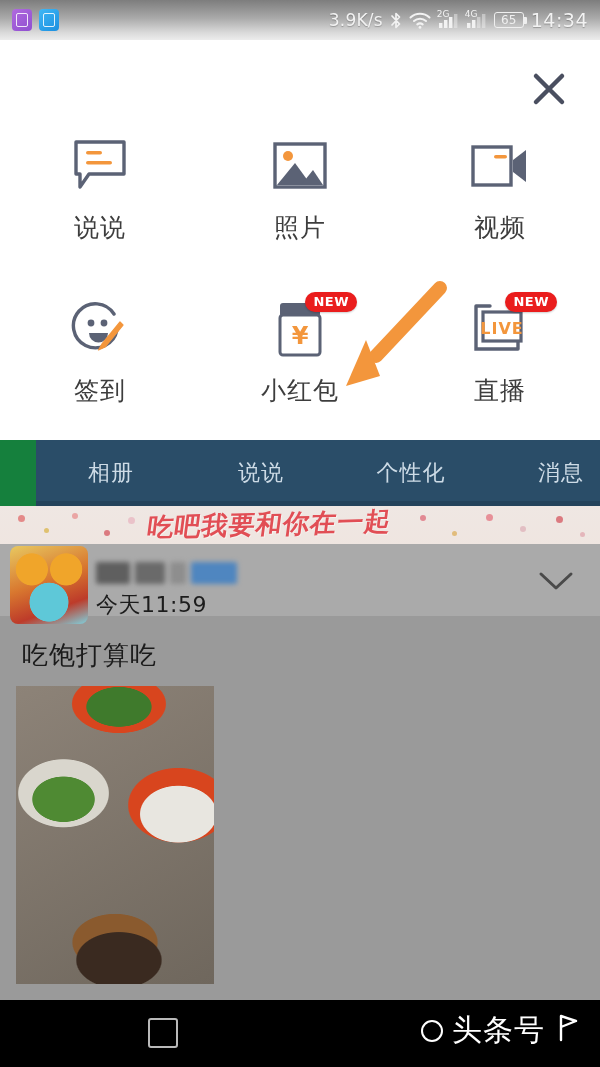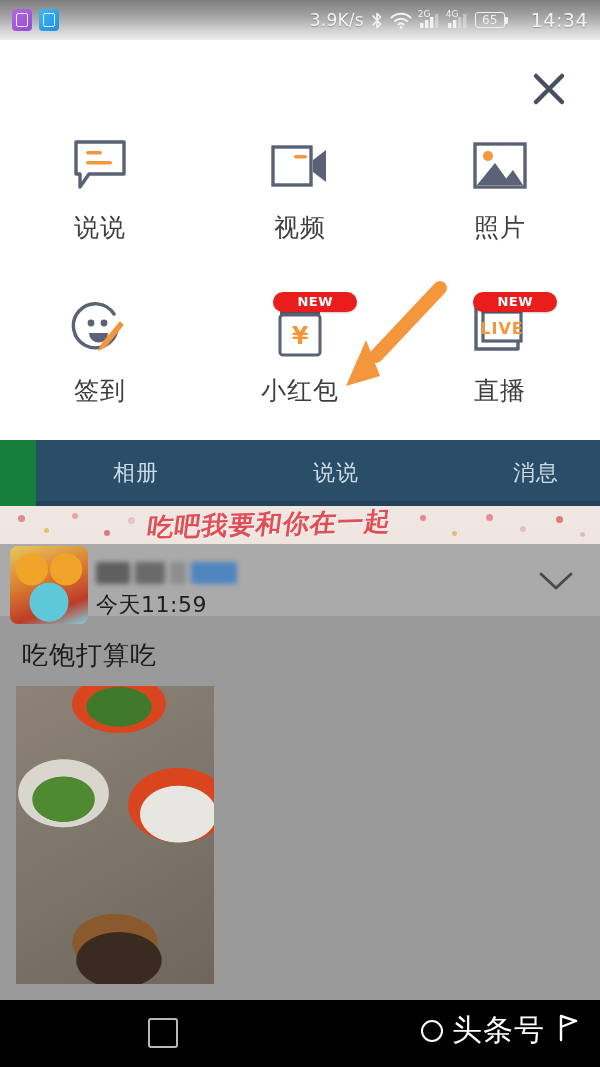--- a/index.html
+++ b/index.html
@@ -20,21 +20,21 @@
   }
   .sb-left { display: flex; align-items: center; gap: 7px; }
   .sb-appicon { width: 20px; height: 22px; border-radius: 4px; position: relative; }
   .sb-appicon.purple { background: linear-gradient(140deg,#b06ade,#8f4fd0); }
   .sb-appicon.blue { background: linear-gradient(140deg,#3fb7f5,#1c8fe0); }
   .sb-appicon::after {
     content:""; position:absolute; inset:4px; border:1.6px solid rgba(255,255,255,.85); border-radius:2px;
   }
   .sb-right { margin-left: auto; display: flex; align-items: center; gap: 7px; color: #f2f2f2; }
   .sb-net { font-size: 17px; letter-spacing: .2px; text-shadow: 0 1px 1px rgba(0,0,0,.25); }
-  .sb-time { font-size: 19px; letter-spacing: .5px; text-shadow: 0 1px 1px rgba(0,0,0,.25); margin-left: 19px; }
+  .sb-time { font-size: 19px; letter-spacing: .5px; text-shadow: 0 1px 1px rgba(0,0,0,.25); }
   .ic { display: inline-block; }
   .ic-bt { width: 12px; height: 18px; position: relative; }
   .ic-bt svg, .ic-wifi svg, .ic-sig svg { display: block; }
   .sig-group { display: flex; align-items: flex-end; gap: 1px; position: relative; }
   .sig-label { font-size: 9px; position: absolute; top: -2px; left: -1px; }
   .battery {
     width: 30px; height: 16px; border: 1.6px solid #efefef; border-radius: 3px;
     position: relative; display: flex; align-items: center; justify-content: center;
   }
   .battery::after {
@@ -57,21 +57,21 @@
   .grid {
     position: absolute; top: 95px; left: 0; width: 600px;
     display: grid; grid-template-columns: repeat(3, 1fr); row-gap: 54px;
   }
   .cell { display: flex; flex-direction: column; align-items: center; cursor: pointer; position: relative; }
   .cell-icon { width: 62px; height: 62px; position: relative; display: flex; align-items: center; justify-content: center; }
   .cell-label { margin-top: 14px; font-size: 25px; color: #3d3d3d; letter-spacing: 1px; }
   .badge-new {
     position: absolute; top: -6px; right: -26px;
     background: #ea1d1d; color: #fff; font-size: 13px; font-weight: bold;
-    padding: 2px 24px 3px; border-radius: 11px; letter-spacing: .5px;
+    padding: 2px 8px 3px; border-radius: 11px; letter-spacing: .5px;
     box-shadow: 0 1px 2px rgba(0,0,0,.2);
   }
 
   
   .arrow-anno { position: absolute; top: 238px; left: 328px; width: 140px; height: 140px; pointer-events: none; }
 
   
   .tabbar {
     position: absolute; top: 440px; left: 0; width: 600px; height: 66px;
     background: #2a4d68; display: flex; align-items: center; margin-left: 36px;
@@ -219,39 +219,39 @@
             <path d="M5 4 H53 V36 H18 L9 49 V36 H5 Z" fill="#fff" stroke="#5b6275" stroke-width="3.4" stroke-linejoin="round"></path>
             <rect x="15" y="13" width="16" height="3.6" rx="1.8" fill="#f3963c"></rect>
             <rect x="15" y="23" width="26" height="3.6" rx="1.8" fill="#f3963c"></rect>
           </svg>
         </div>
         <div class="cell-label">说说</div>
       </div>
 
       <div class="cell">
         <div class="cell-icon">
-          <svg width="60" height="48" viewBox="0 0 60 48">
-            <rect x="3" y="5" width="38" height="38" fill="#fff" stroke="#5b6275" stroke-width="3.4"></rect>
-            <path d="M43 18 L56 8 V40 L43 30 Z" fill="#5b6275"></path>
-            <rect x="24" y="13" width="13" height="3.6" rx="1.8" fill="#f3963c"></rect>
-          </svg>
-        </div>
-        <div class="cell-label">视频</div>
-      </div>
-
-      <div class="cell">
-        <div class="cell-icon">
           <svg width="58" height="50" viewBox="0 0 58 50">
             <rect x="4" y="3" width="50" height="43" fill="#fff" stroke="#5b6275" stroke-width="3.4"></rect>
             <circle cx="17" cy="15" r="5" fill="#f3963c"></circle>
             <path d="M6 44 L24 22 L40 44 Z" fill="#5b6275"></path>
             <path d="M30 44 L42 29 L52 44 Z" fill="#5b6275"></path>
           </svg>
         </div>
         <div class="cell-label">照片</div>
+      </div>
+
+      <div class="cell">
+        <div class="cell-icon">
+          <svg width="60" height="48" viewBox="0 0 60 48">
+            <rect x="3" y="5" width="38" height="38" fill="#fff" stroke="#5b6275" stroke-width="3.4"></rect>
+            <path d="M43 18 L56 8 V40 L43 30 Z" fill="#5b6275"></path>
+            <rect x="24" y="13" width="13" height="3.6" rx="1.8" fill="#f3963c"></rect>
+          </svg>
+        </div>
+        <div class="cell-label">视频</div>
       </div>
 
       <div class="cell">
         <div class="cell-icon">
           <svg width="60" height="58" viewBox="0 0 60 58">
             <path d="M44 14 A22 22 0 1 0 47 30" fill="none" stroke="#5b6275" stroke-width="3.4" stroke-linecap="round"></path>
             <circle cx="21" cy="23" r="3.4" fill="#5b6275"></circle>
             <circle cx="34" cy="23" r="3.4" fill="#5b6275"></circle>
             <path d="M19 33 H38 A9.5 9.5 0 0 1 19 33 Z" fill="#5b6275"></path>
             <path d="M50 22 L32 44 L28.5 50 L35 47 L53 25 Z" fill="#f3963c" stroke="#f3963c" stroke-width="1.2" stroke-linejoin="round"></path>
@@ -290,20 +290,21 @@
       <svg width="140" height="140" viewBox="0 0 140 140">
         <line x1="112" y1="10" x2="48" y2="78" stroke="#f3963c" stroke-width="14" stroke-linecap="round"></line>
         <path d="M18 108 L52 98 L38 62 Z" fill="#f3963c"></path>
       </svg>
     </div>
   </div>
 
   <div class="tabbar">
     <div class="tab">相册</div>
     <div class="tab">说说</div>
+    <div class="tab">个性化</div>
     <div class="tab">消息</div>
   </div>
 
   <div class="feed">
 
     <div class="deco-banner">
       <div class="deco-dots">
         <span class="dot" style="left:18px;top:9px;width:7px;height:7px;background:#e06b6b;"></span>
         <span class="dot" style="left:44px;top:22px;width:5px;height:5px;background:#d9b44a;"></span>
         <span class="dot" style="left:72px;top:7px;width:6px;height:6px;background:#e88f8f;"></span>

